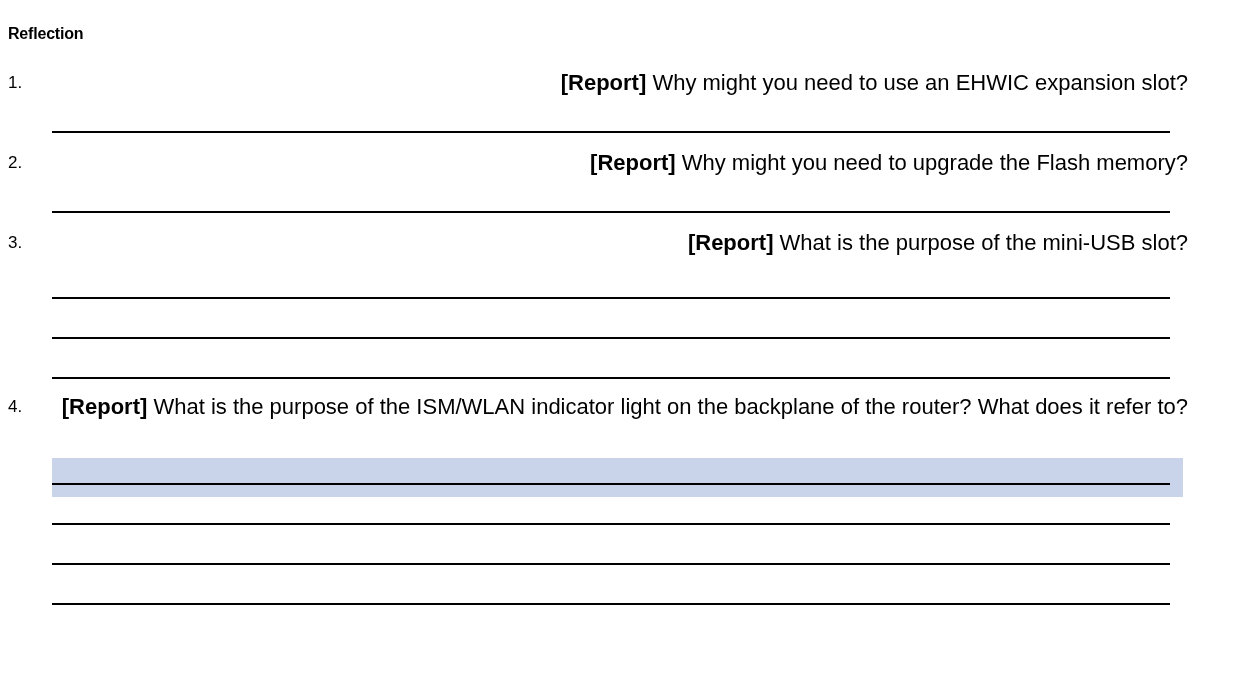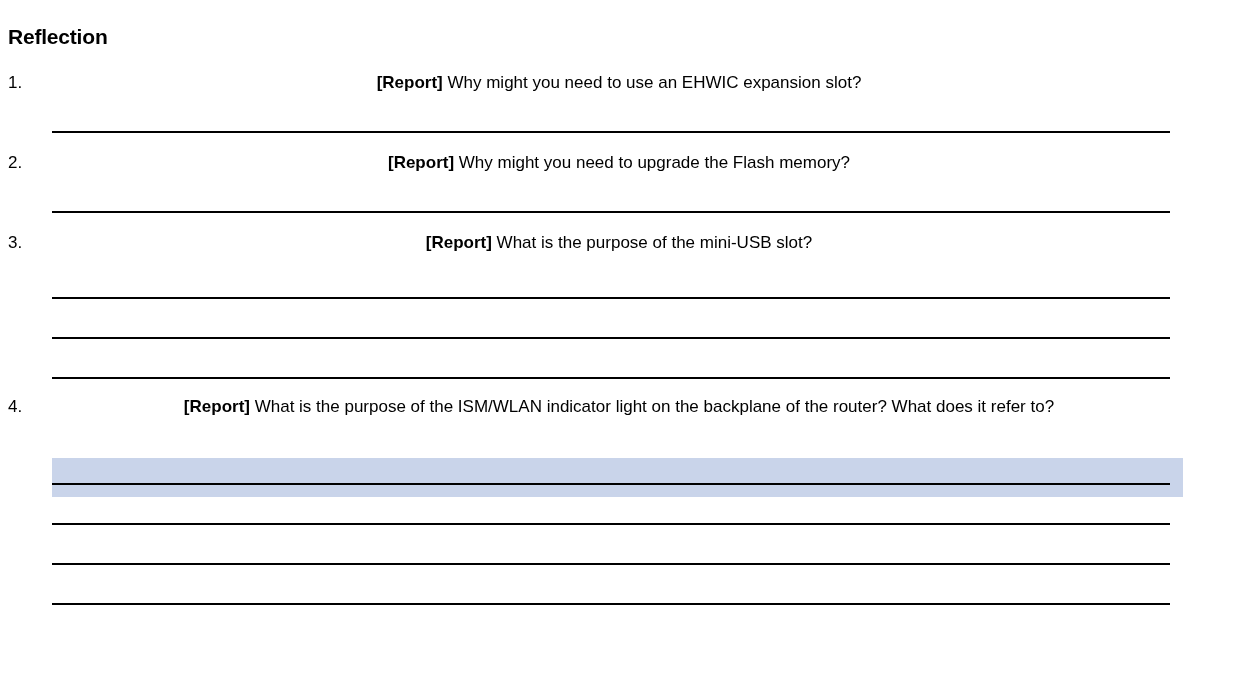--- a/index.html
+++ b/index.html
@@ -22,21 +22,21 @@
     width: 1236px;
     height: 680px;
     background: #ffffff;
   }
 
   
   .heading {
     position: absolute;
     left: 8px;
     top: 24px;
-    font-size: 21px;
+    font-size: 16px;
     font-weight: bold;
     letter-spacing: -0.2px;
     line-height: 1.2;
     white-space: nowrap;
   }
 
   
   .qitem {
     position: absolute;
     left: 8px;
@@ -46,23 +46,23 @@
     position: absolute;
     left: 0px;
     top: 0px;
     width: 34px;
     font-size: 17px;
     line-height: 22px;
     text-align: left;
   }
   .qtext {
     margin-left: 42px;
-    font-size: 17px;
+    font-size: 22px;
     line-height: 22px;
-    text-align: center;
+    text-align: right;
   }
   .qtext .tag {
     font-weight: bold;
   }
 
   
   .rule {
     position: absolute;
     left: 52px;
     width: 1118px;

